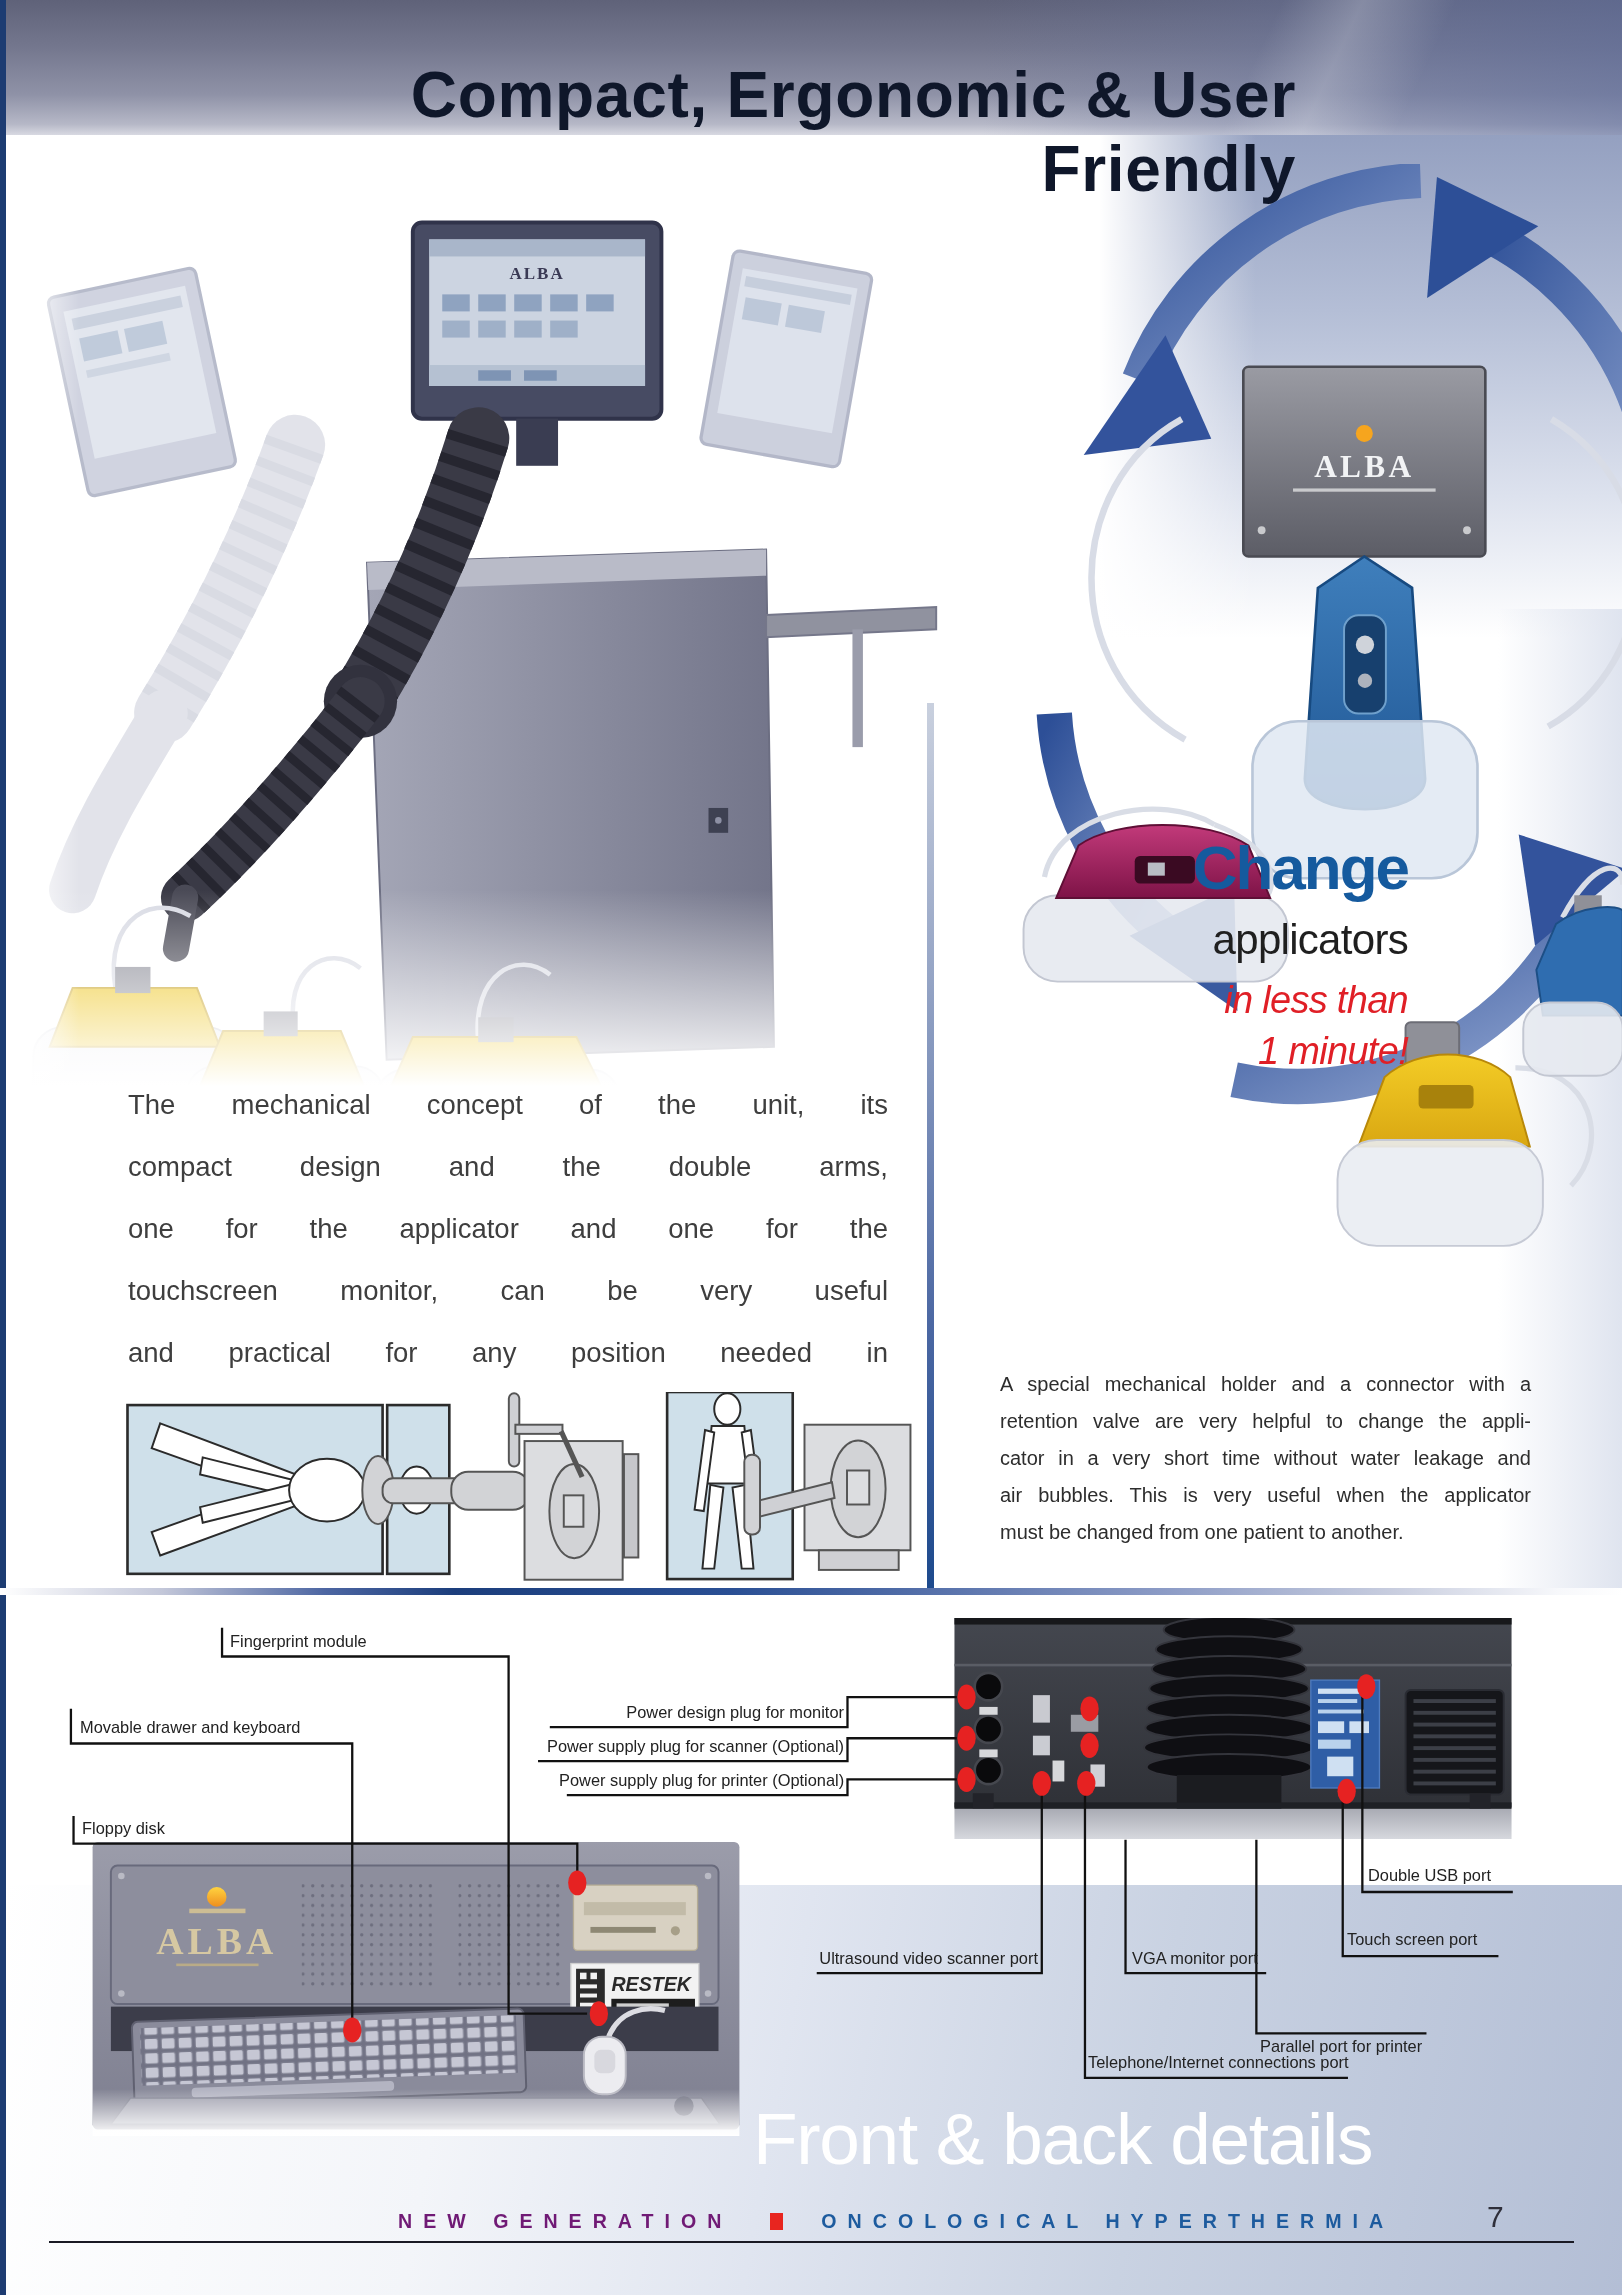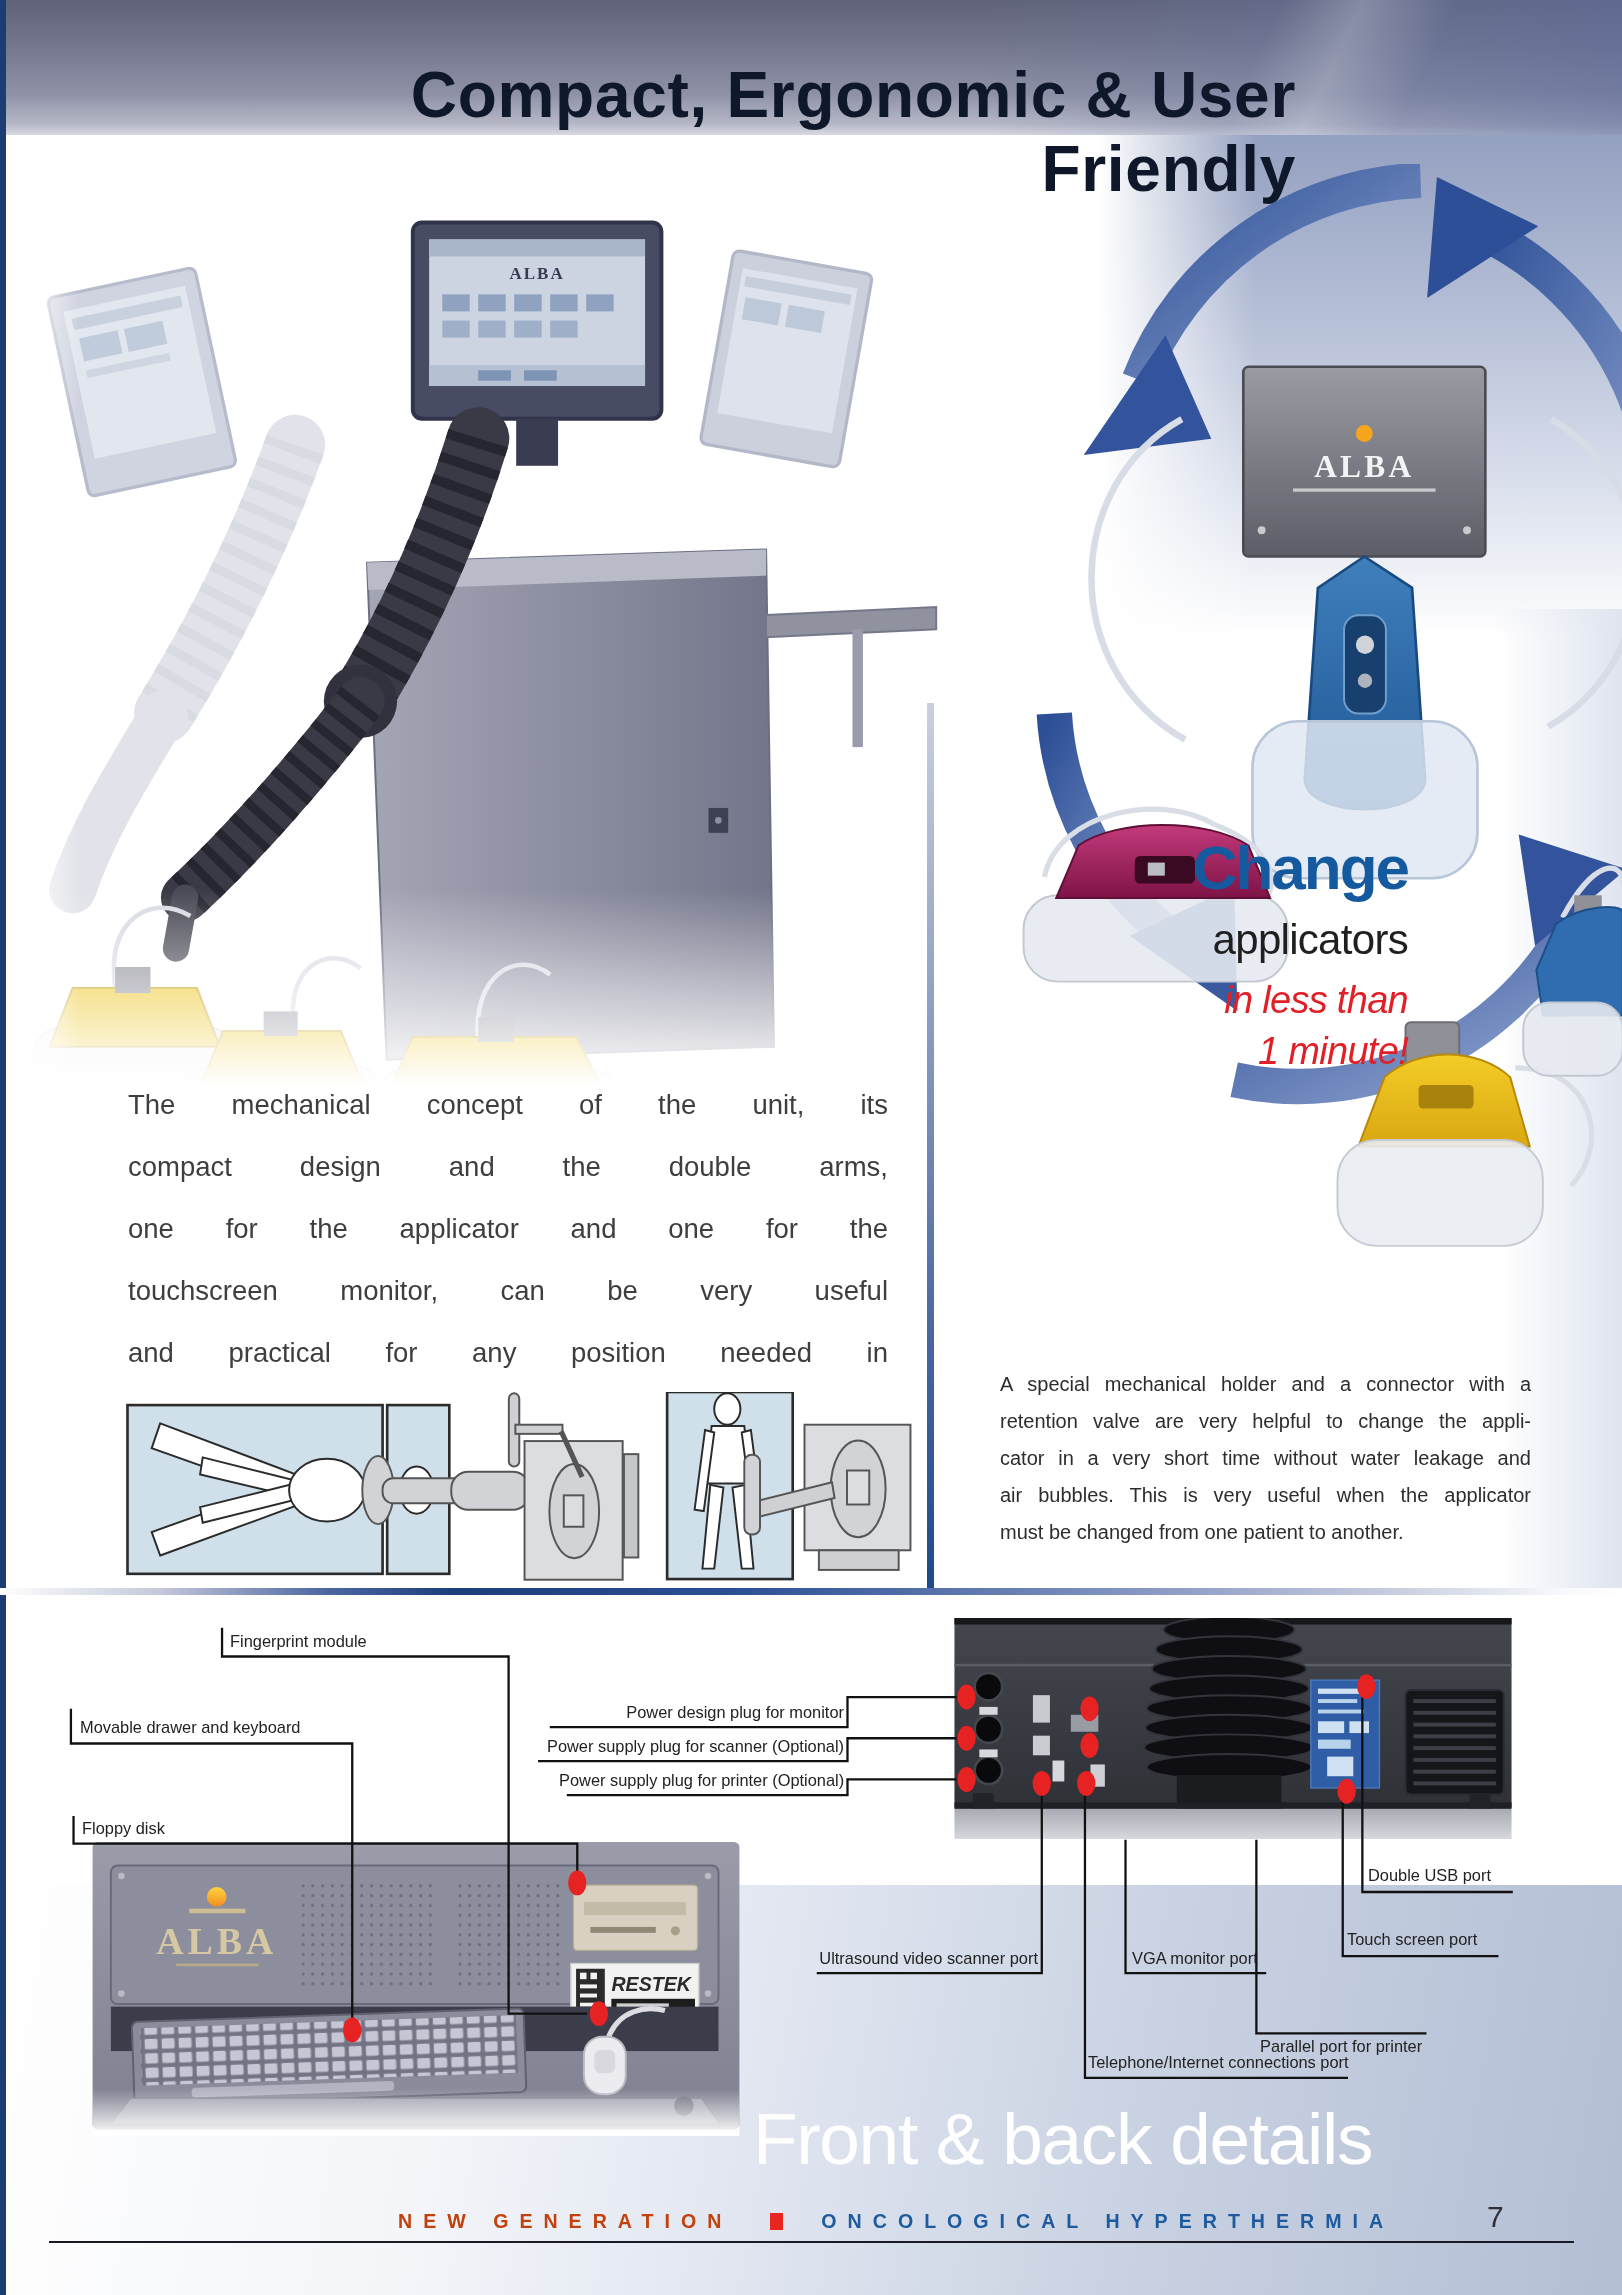--- a/index.html
+++ b/index.html
@@ -525,21 +525,21 @@
   <div class="abs callout r" style="left:739px;width:299px;top:1949px;">Ultrasound video scanner port</div>
   <div class="abs callout" style="left:1132px;top:1949px;">VGA monitor port</div>
   <div class="abs callout" style="left:1368px;top:1866px;">Double USB port</div>
   <div class="abs callout" style="left:1347px;top:1930px;">Touch screen port</div>
   <div class="abs callout" style="left:1260px;top:2009px;margin-top:28px;">Parallel port for printer</div>
   <div class="abs callout" style="left:1088px;top:2053px;">Telephone/Internet connections port</div>
 
   <div class="abs section-title">Front &amp; back details</div>
 
   <div class="abs footer">
-    <span class="foot-txt" style="color:#c2410c;">NEW GENERATION</span>
+    <span class="foot-txt" style="color:#701a75;">NEW GENERATION</span>
     <span class="foot-sq"></span>
     <span class="foot-txt" style="color:#1d5b9e;">ONCOLOGICAL HYPERTHERMIA</span>
   </div>
   <div class="abs page-num">7</div>
   <div class="abs rule"></div>
 
 </div>
 
 
 </body></html>

